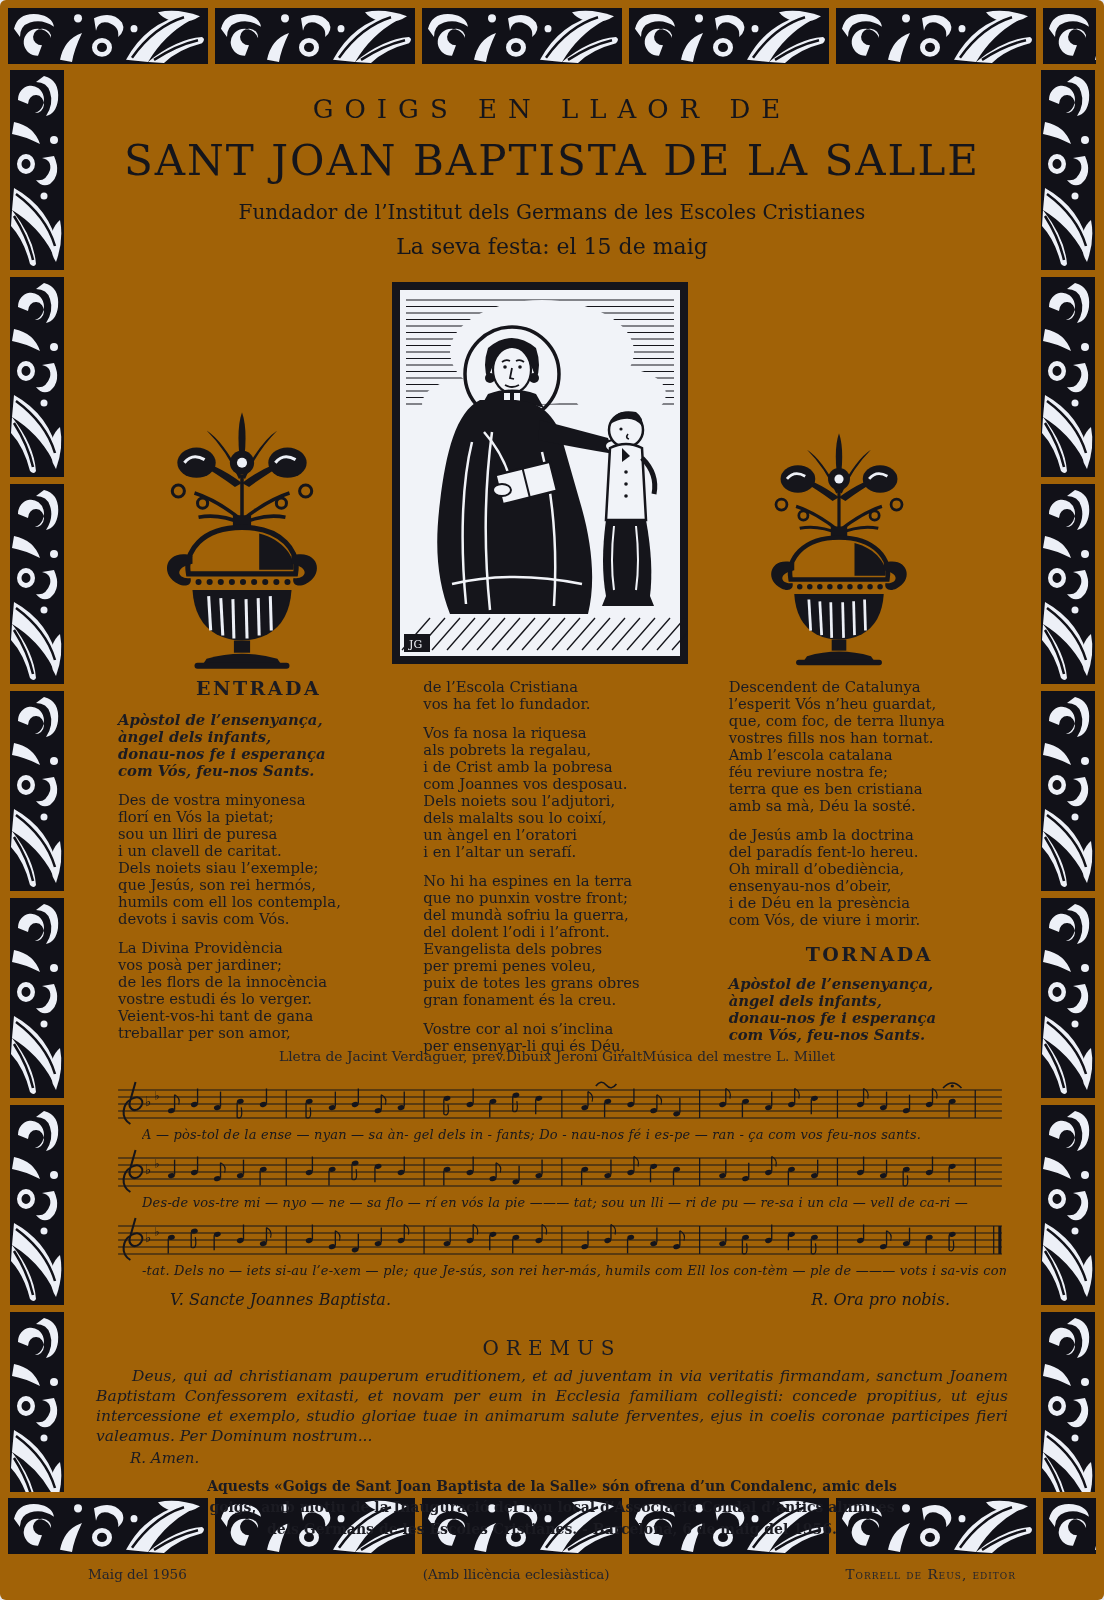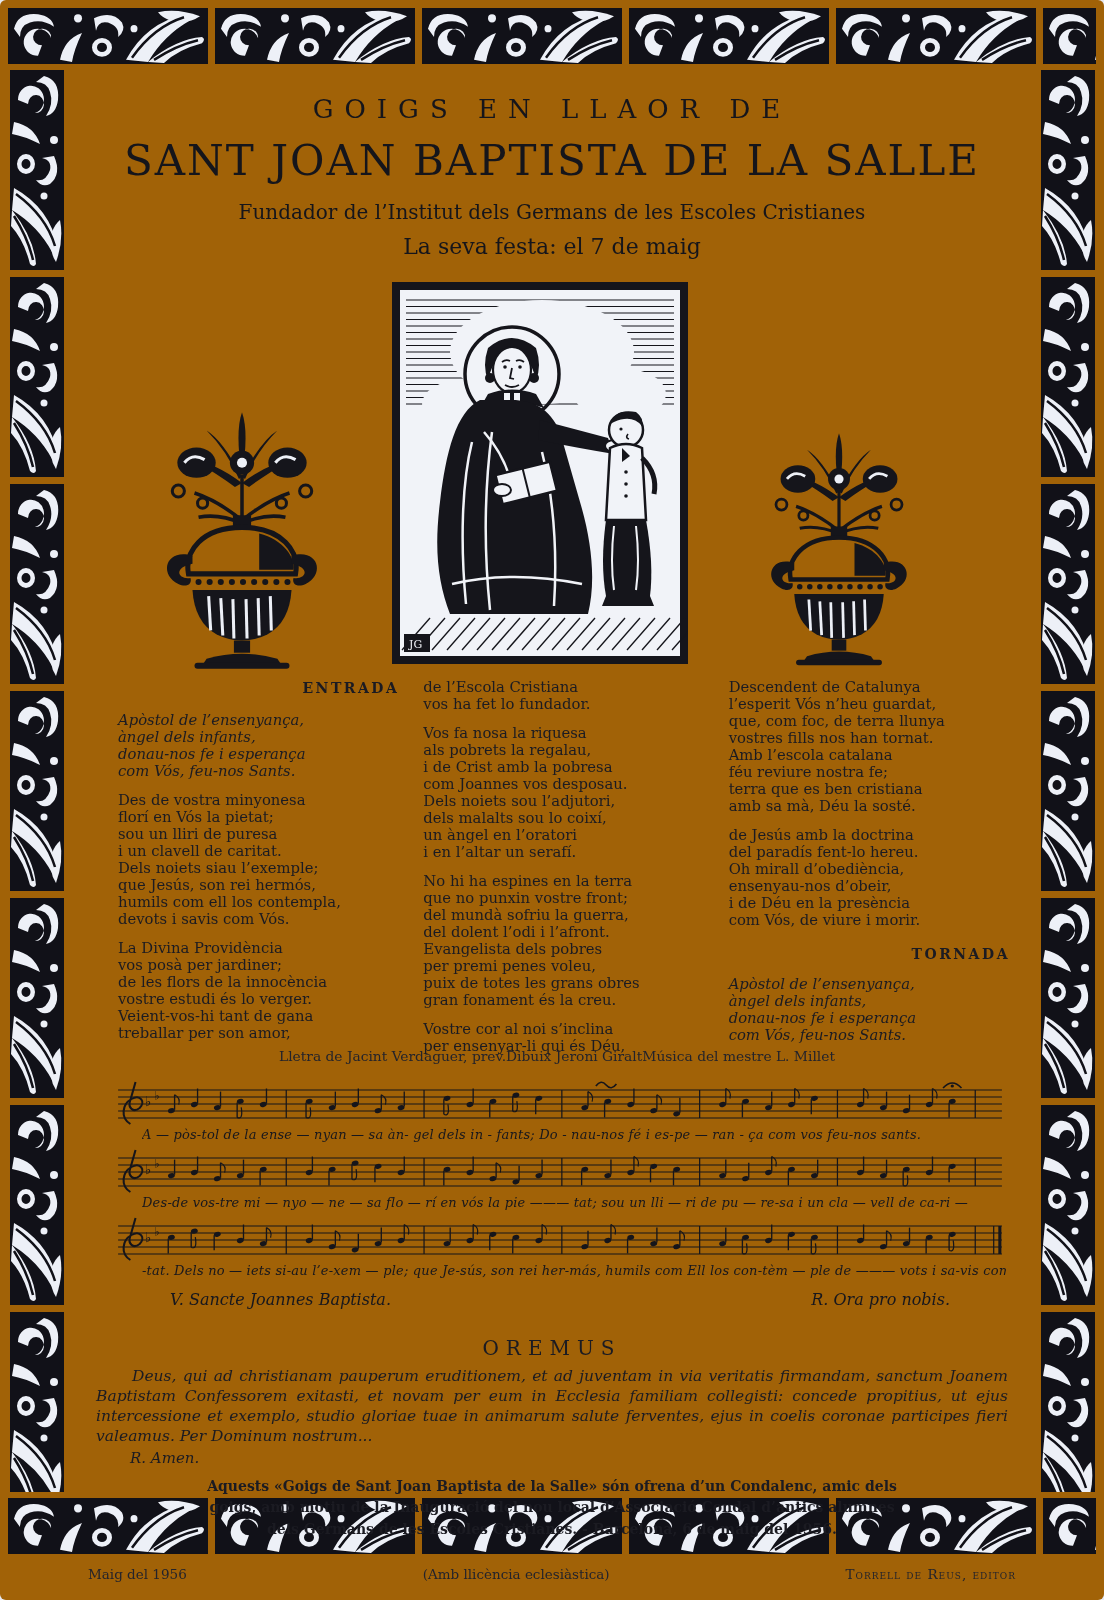--- a/index.html
+++ b/index.html
@@ -24,24 +24,24 @@
   .feast{font-size:22px;margin-top:10px;}
 
   .woodcut{position:absolute;left:392px;top:282px;width:296px;height:382px;}
   .vase{position:absolute;}
   .vase-left{left:146px;top:404px;width:192px;height:268px;}
   .vase-right{left:752px;top:426px;width:174px;height:242px;}
 
   
   .verses{position:absolute;left:118px;top:678px;width:892px;display:grid;
           grid-template-columns:1fr 1fr 1fr;column-gap:24px;font-size:14.8px;line-height:17px;}
-  .vhead{font-weight:700;font-size:14px;letter-spacing:2.5px;text-align:right;margin:2px 0 14px;}
+  .vhead{font-weight:700;font-size:19px;letter-spacing:2.5px;text-align:center;margin:2px 0 14px;}
   .vhead.tornada{margin:18px 0 12px;}
   .stanza{margin-bottom:12px;}
-  .stanza.italic{font-style:italic;}
+  .stanza.italic{font-style:italic;font-weight:bold;}
 
   .credits{position:absolute;left:104px;top:1048px;width:906px;display:flex;
            justify-content:center;font-size:13.8px;color:#23232b;}
 
   
   .music{position:absolute;left:114px;top:1080px;width:892px;color:#17171d;}
   .staff-row{margin-bottom:3px;}
   svg.staff{display:block;width:100%;height:48px;}
   .lyrics{font-style:italic;font-size:13px;margin:-1px 0 6px 28px;letter-spacing:.2px;white-space:nowrap;overflow:hidden;}
   .versicle-row{display:flex;justify-content:space-between;padding:6px 56px 0;font-size:16px;font-style:italic;}
@@ -259,21 +259,21 @@
           <use href="#tile-h" xlink:href="#tile-h" width="200" height="54"></use>
         </g>
       </svg>
 
   </div>
 
   <header class="masthead">
     <div class="kicker">GOIGS EN LLAOR DE</div>
     <h1>SANT JOAN BAPTISTA DE LA SALLE</h1>
     <div class="sub">Fundador de l’Institut dels Germans de les Escoles Cristianes</div>
-    <div class="feast">La seva festa: el 7 de maig</div>
+    <div class="feast">La seva festa: el 15 de maig</div>
   </header>
 
   <svg class="woodcut" viewBox="0 0 296 382" xmlns="http://www.w3.org/2000/svg">
     <rect x="4" y="4" width="288" height="374" fill="#f1f3f8" stroke="#15151b" stroke-width="8"></rect>
     <g id="hatch-top">
         <line x1="14" y1="18" x2="282" y2="18" stroke="#15151b" stroke-width="1.2"></line>
         <line x1="14" y1="24.5" x2="282" y2="24.5" stroke="#15151b" stroke-width="1.2"></line>
         <line x1="14" y1="31" x2="282" y2="31" stroke="#15151b" stroke-width="1.2"></line>
         <line x1="14" y1="37.5" x2="282" y2="37.5" stroke="#15151b" stroke-width="1.2"></line>
         <line x1="14" y1="44" x2="282" y2="44" stroke="#15151b" stroke-width="1.2"></line>

